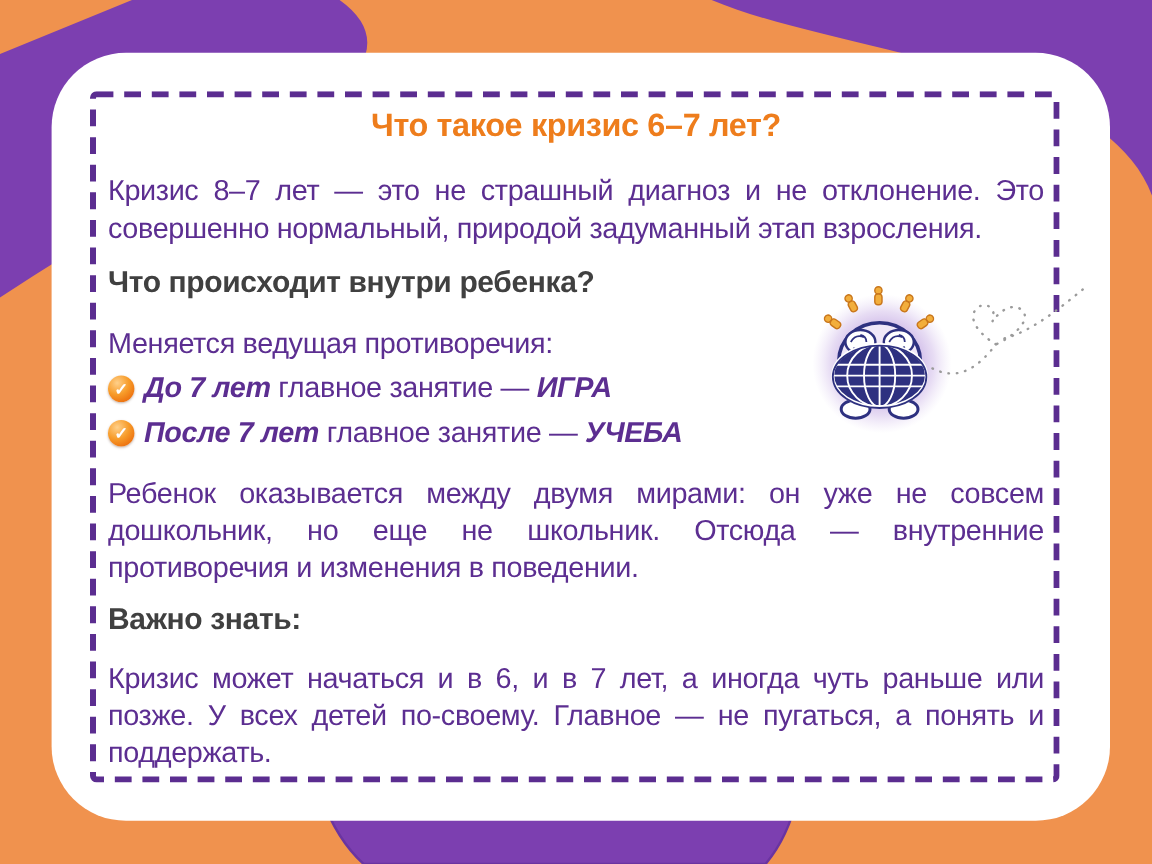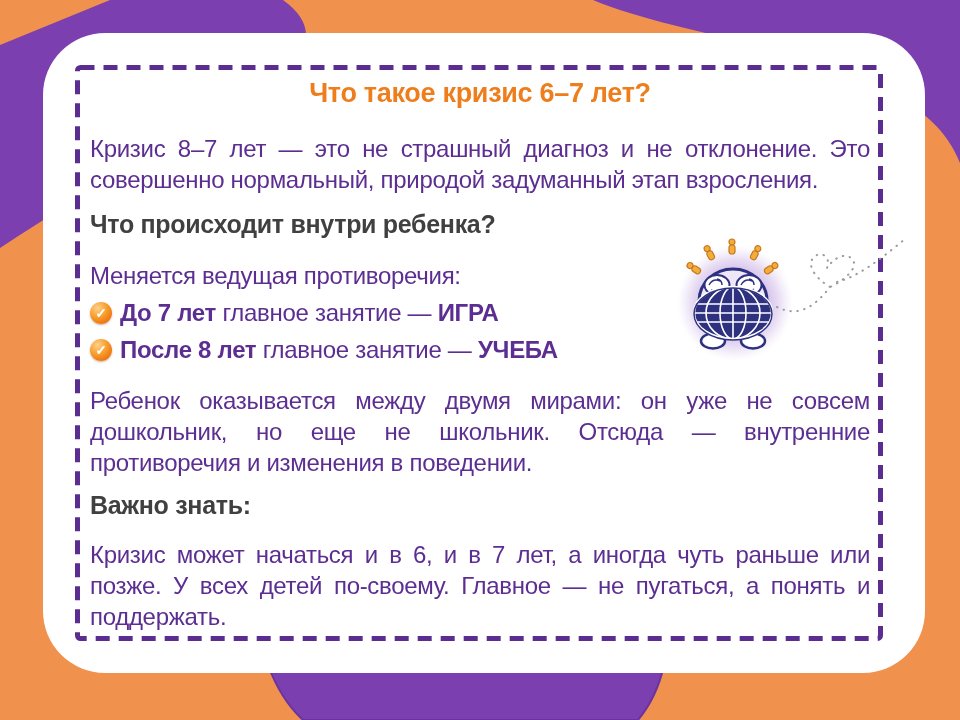--- a/index.html
+++ b/index.html
@@ -3,21 +3,21 @@
 <meta charset="utf-8">
 <style>
   html,body{margin:0;padding:0;}
   body{
     width:960px;height:720px;position:relative;overflow:hidden;
     font-family:"Liberation Sans",sans-serif;
     background:#F0924E;
   }
   #bg-shapes{position:absolute;left:0;top:0;z-index:0;}
   .card{
-    position:absolute;left:43px;top:33px;width:882px;height:640px;
+    position:absolute;left:43px;top:44px;width:882px;height:640px;
     background:#ffffff;border-radius:62px;z-index:1;
   }
   .dash-frame{position:absolute;left:32px;top:32px;width:808px;height:576px;pointer-events:none;}
   .content{
     position:absolute;left:47px;top:36px;width:780px;
     color:#5C2E91;font-size:24px;line-height:31px;letter-spacing:-0.3px;
   }
   .title{
     margin:8px 0 0 0;text-align:center;
     color:#EE7D1C;font-size:27px;font-weight:bold;line-height:32px;
@@ -25,21 +25,21 @@
   .para{margin:24px 0 0 0;text-align:justify;}
   .h-orange{margin:14px 0 0 0;color:#404040;font-size:25px;font-weight:bold;line-height:31px;}
   .lead{margin:20px 0 0 0;}
   .bullet-row{margin:6px 0 0 0;display:flex;align-items:center;gap:8px;}
   .check-badge{
     width:22px;height:22px;border-radius:50%;flex:0 0 22px;
     background:radial-gradient(circle at 35% 28%, #FFD08A 0%, #F79C2A 45%, #EE7612 75%, #DB640C 100%);
     color:#ffffff;font-size:14px;font-weight:bold;line-height:22px;text-align:center;
     box-shadow:0 1px 2px rgba(90,40,10,0.35);
   }
-  .b{font-weight:bold;}
+  .b{font-weight:bold;font-style:italic;}
   .emblem{position:absolute;left:665px;top:225px;z-index:2;}
 </style>
 </head>
 <body>
 
 <svg id="bg-shapes" width="960" height="720" viewBox="0 0 960 720" aria-hidden="true">
   <rect x="0" y="0" width="960" height="720" fill="#F0924E"></rect>
   <path d="M110,0 L283,0 Q360,55 180,140 Q80,195 0,248 L0,45 Z" fill="#7C3FB0"></path>
   <path d="M593,0 L960,0 L960,163 C920,55 700,45 593,0 Z" fill="#7C3FB0"></path>
   <path d="M268,665 Q281,700 303,720 L638,720 Q657,697 664,665 Z" fill="#7C3FB0" stroke="#6A34A0" stroke-width="2"></path>
@@ -61,21 +61,21 @@
 
     <div class="lead">Меняется ведущая противоречия:</div>
 
     <div class="bullet-row">
       <span class="check-badge">✓</span>
       <span><span class="b">До 7 лет</span><span>&nbsp;главное занятие —&nbsp;</span><span class="b">ИГРА</span></span>
     </div>
 
     <div class="bullet-row">
       <span class="check-badge">✓</span>
-      <span><span class="b">После 8 лет</span><span>&nbsp;главное занятие —&nbsp;</span><span class="b">УЧЕБА</span></span>
+      <span><span class="b">После 7 лет</span><span>&nbsp;главное занятие —&nbsp;</span><span class="b">УЧЕБА</span></span>
     </div>
 
     <div class="para" style="margin-top:20px">Ребенок оказывается между двумя мирами: он уже не совсем дошкольник, но еще не школьник. Отсюда — внутренние противоречия и изменения в поведении.</div>
 
     <div class="h-orange" style="margin-top:12px">Важно знать:</div>
 
     <div class="para" style="margin-top:18px">Кризис может начаться и в 6, и в 7 лет, а иногда чуть раньше или позже. У всех детей по-своему. Главное — не пугаться, а понять и поддержать.</div>
 
   </div>
 </div>

